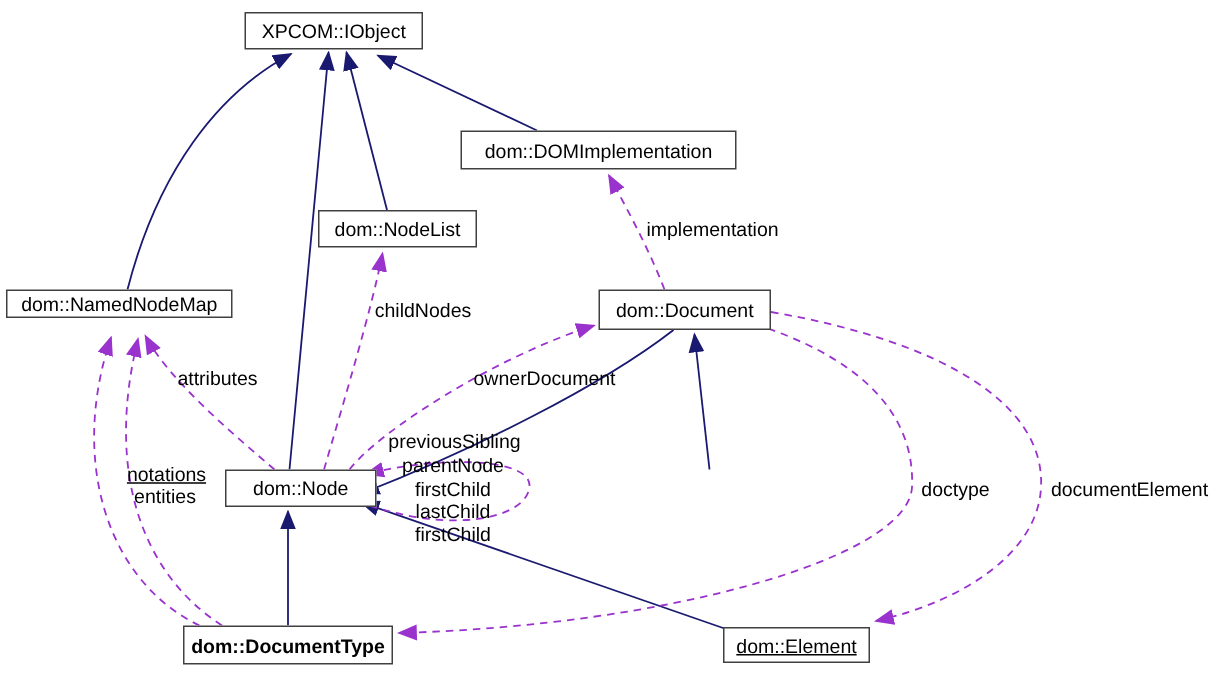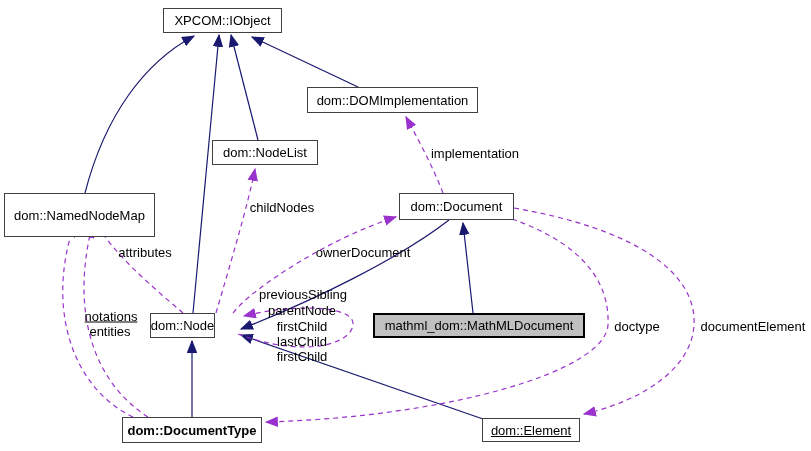--- a/index.html
+++ b/index.html
@@ -78,31 +78,30 @@
       <path d="M 133,417 C 72,388 46,308 74,225" marker-end="url(#arrow-purple)"></path>
       <path d="M 148,417 C 95,383 70,315 92,226" marker-end="url(#arrow-purple)"></path>
       <path d="M 512,219 C 580,243 610,280 608,325 C 605,372 445,417 266,422" marker-end="url(#arrow-purple)"></path>
       <path d="M 514,208 C 630,228 697,270 694,325 C 692,367 645,400 584,414" marker-end="url(#arrow-purple)"></path>
       <path d="M 443,193 C 433,167 419,141 406,117" marker-end="url(#arrow-purple)"></path>
     </g>
   </svg>
 
   <div class="class-box" style="left:163px; top:8px;  width:119px; height:25px;">XPCOM::IObject</div>
 
-  <div class="class-box" style="left:307px; top:87px; width:171px; height:26px;">dom::DOMImplementation</div>
+  <div class="class-box" style="left:307px; top:87px; width:184px; height:26px;">dom::DOMImplementation</div>
 
   <div class="class-box" style="left:212px; top:140px; width:106px; height:25px;">dom::NodeList</div>
 
-  <div class="class-box" style="left:4px; top:193px; width:151px; height:44px;">dom::NamedNodeMap</div>
+  <div class="class-box" style="left:4px; top:193px; width:151px; height:19px;">dom::NamedNodeMap</div>
 
   <div class="class-box" style="left:399px; top:193px; width:115px; height:27px;">dom::Document</div>
 
-  <div class="class-box" style="left:150px; top:313px; width:65px; height:25px;">dom::Node</div>
+  <div class="class-box" style="left:150px; top:313px; width:101px; height:25px;">dom::Node</div>
 
-  <div class="class-box highlight" style="left:373px; top:313px; width:212px; height:25px;">mathml_dom::MathMLDocument</div>
 
   <div class="class-box" style="left:122px; top:417px; width:140px; height:26px;font-weight:bold;">dom::DocumentType</div>
 
   <div class="class-box" style="left:482px; top:418px; width:98px; height:24px;text-decoration:underline;">dom::Element</div>
 
   <div class="edge-label" style="left:475px; top:153px;">implementation</div>
 
   <div class="edge-label" style="left:282px; top:207px;">childNodes</div>
 
   <div class="edge-label" style="left:145px; top:252px;">attributes</div>

